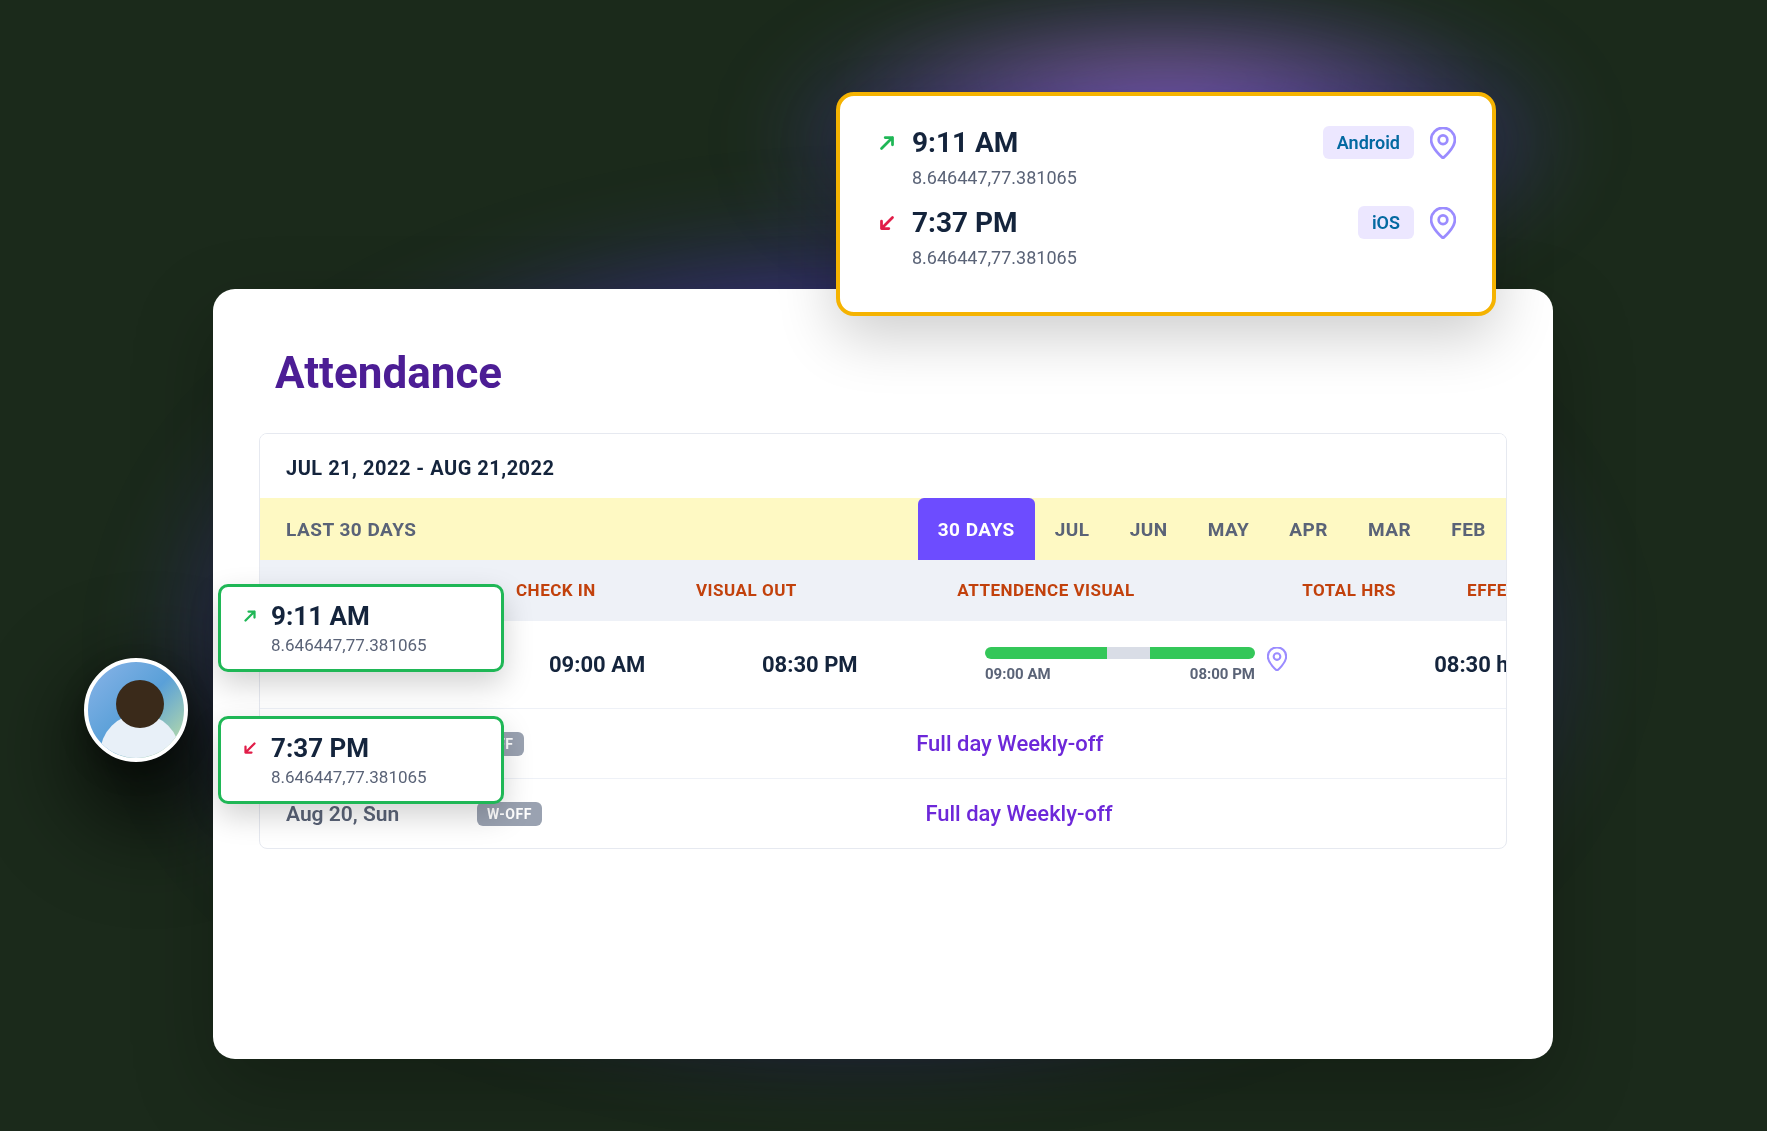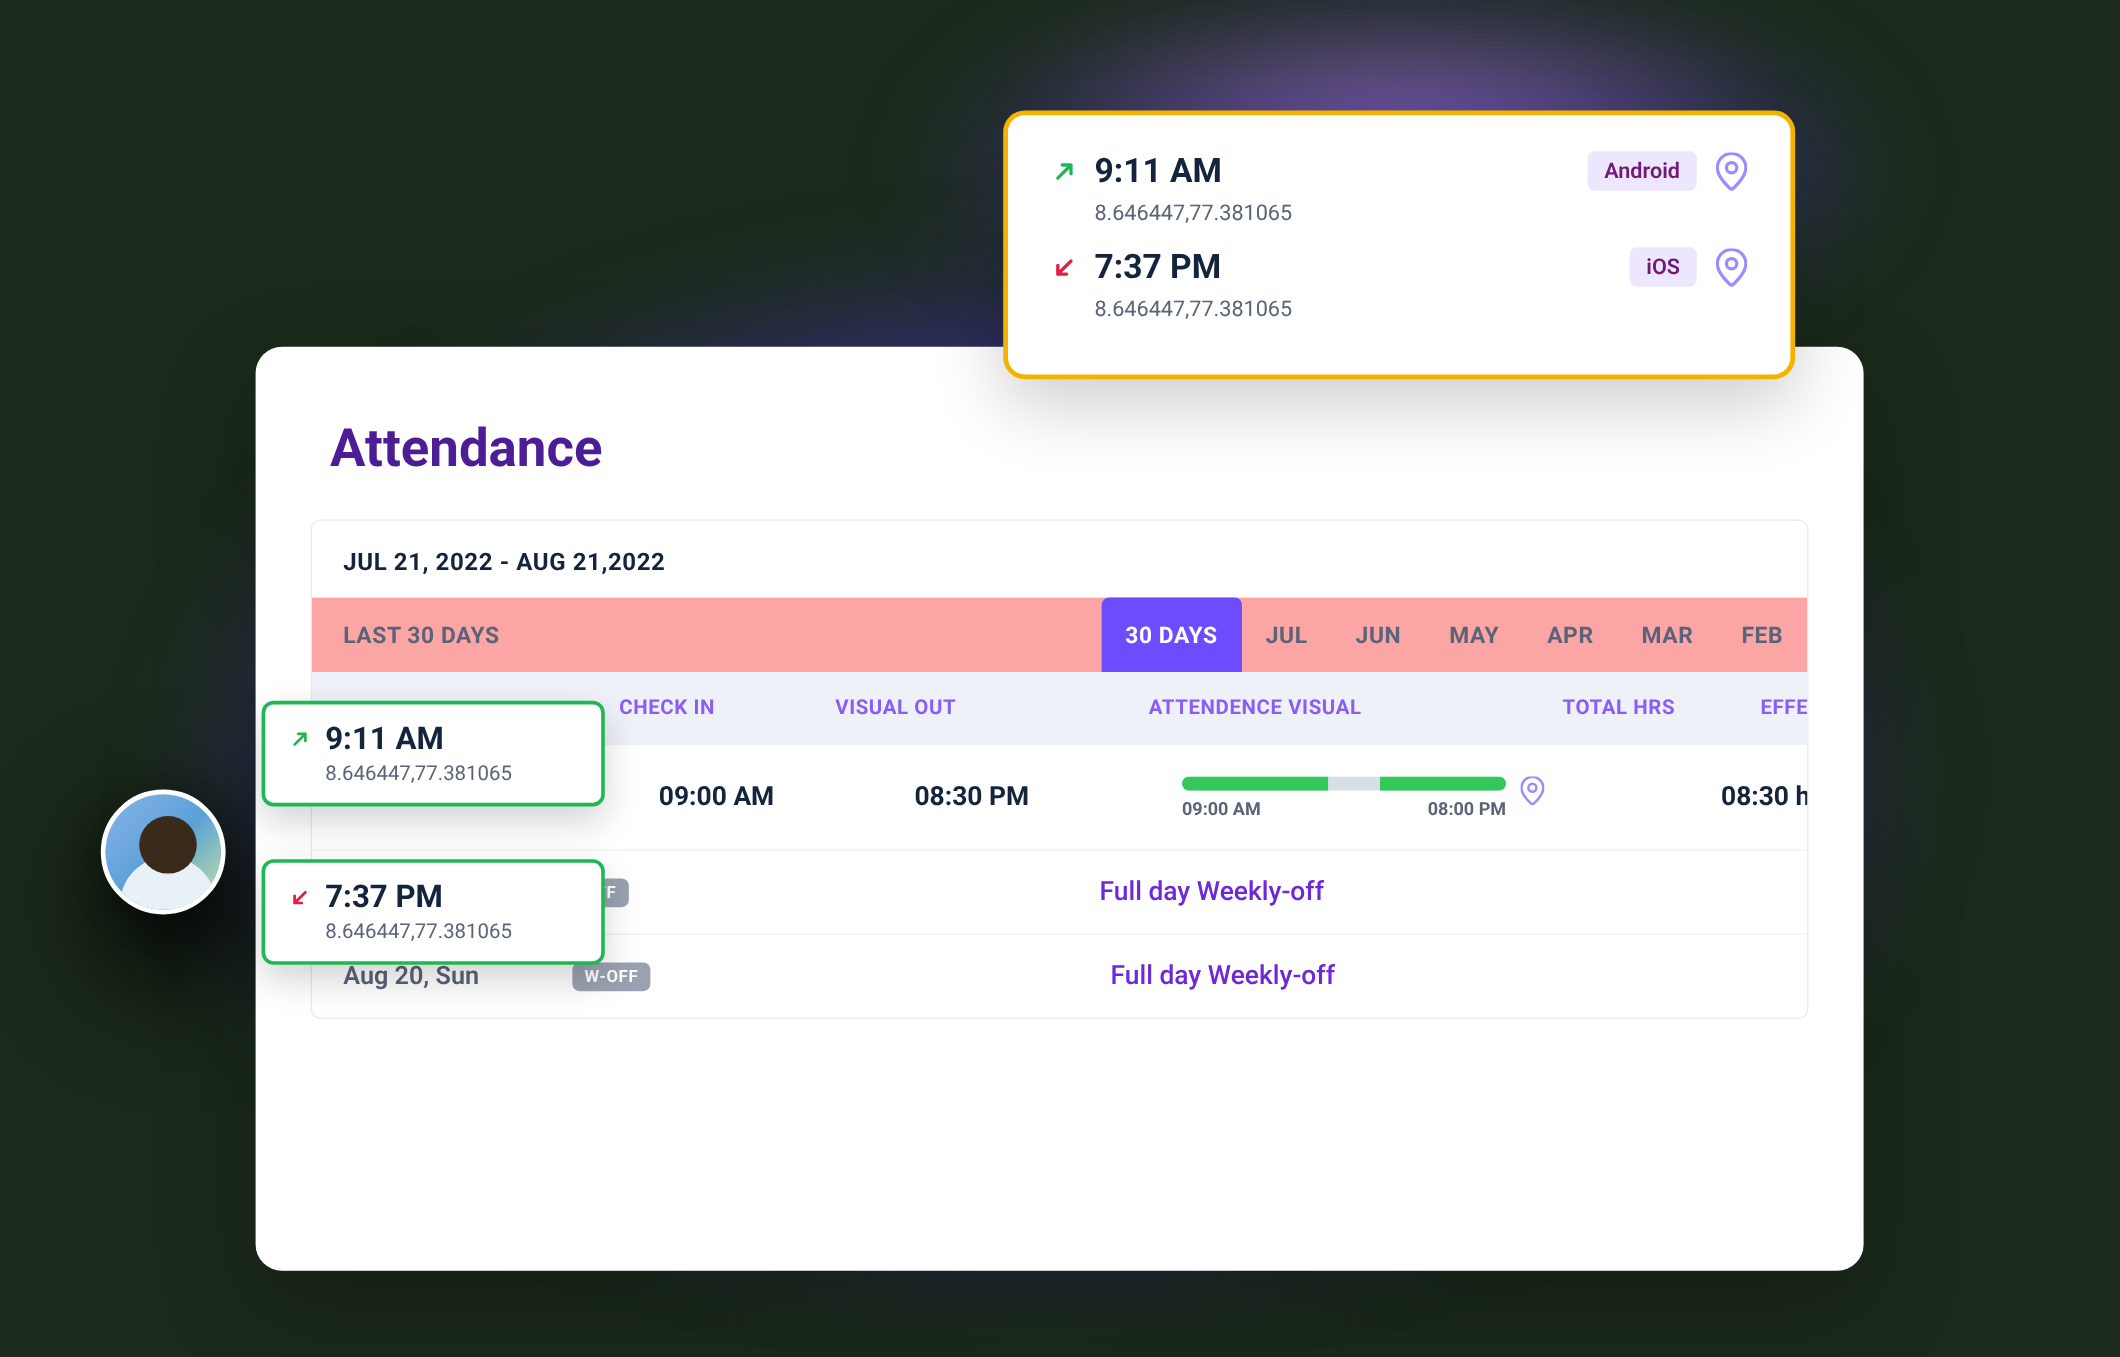--- a/index.html
+++ b/index.html
@@ -55,21 +55,21 @@
     font-weight: 700;
     letter-spacing: .5px;
     color: #14243c;
     padding: 22px 26px 18px;
     background: #fff;
   }
 
   .tabs {
     display: flex;
     align-items: center;
-    background: #fca5a5;
+    background: #fef9c3;
     height: 62px;
   }
   .tabs-left {
     flex: 1;
     font-size: 19px;
     font-weight: 700;
     letter-spacing: .5px;
     color: #5a6377;
     padding-left: 26px;
   }
@@ -92,21 +92,21 @@
 
   .thead {
     display: grid;
     grid-template-columns: 230px 180px 190px 320px 190px 200px;
     align-items: center;
     background: #eef1f7;
     height: 60px;
     font-size: 17px;
     font-weight: 700;
     letter-spacing: .5px;
-    color: #8b5cf6;
+    color: #c2410c;
     padding: 0 26px;
   }
 
   .row {
     display: grid;
     grid-template-columns: 230px 180px 190px 320px 190px 200px;
     align-items: center;
     padding: 18px 26px;
     border-top: 1px solid #eef1f7;
     min-height: 88px;
@@ -178,21 +178,21 @@
     align-items: center;
     margin-bottom: 8px;
   }
   .punch-row + .coord { margin-bottom: 18px; }
   .arrow { width:22px; height:22px; flex:none; margin-right:14px;}
   .punch-time { font-size:28px; font-weight:700; color:#14243c; }
   .coord { font-size:18px; color:#5a6377; margin-left:36px; }
   .punch-right { margin-left:auto; display:flex; align-items:center; gap:16px;}
   .chip {
     background:#ece7ff;
-    color:#701a75;
+    color:#0369a1;
     font-size:18px;
     font-weight:600;
     padding:6px 14px;
     border-radius:6px;
   }
   .pin { color:#9b8cff; }
 
   
   .mini {
     position: absolute;

